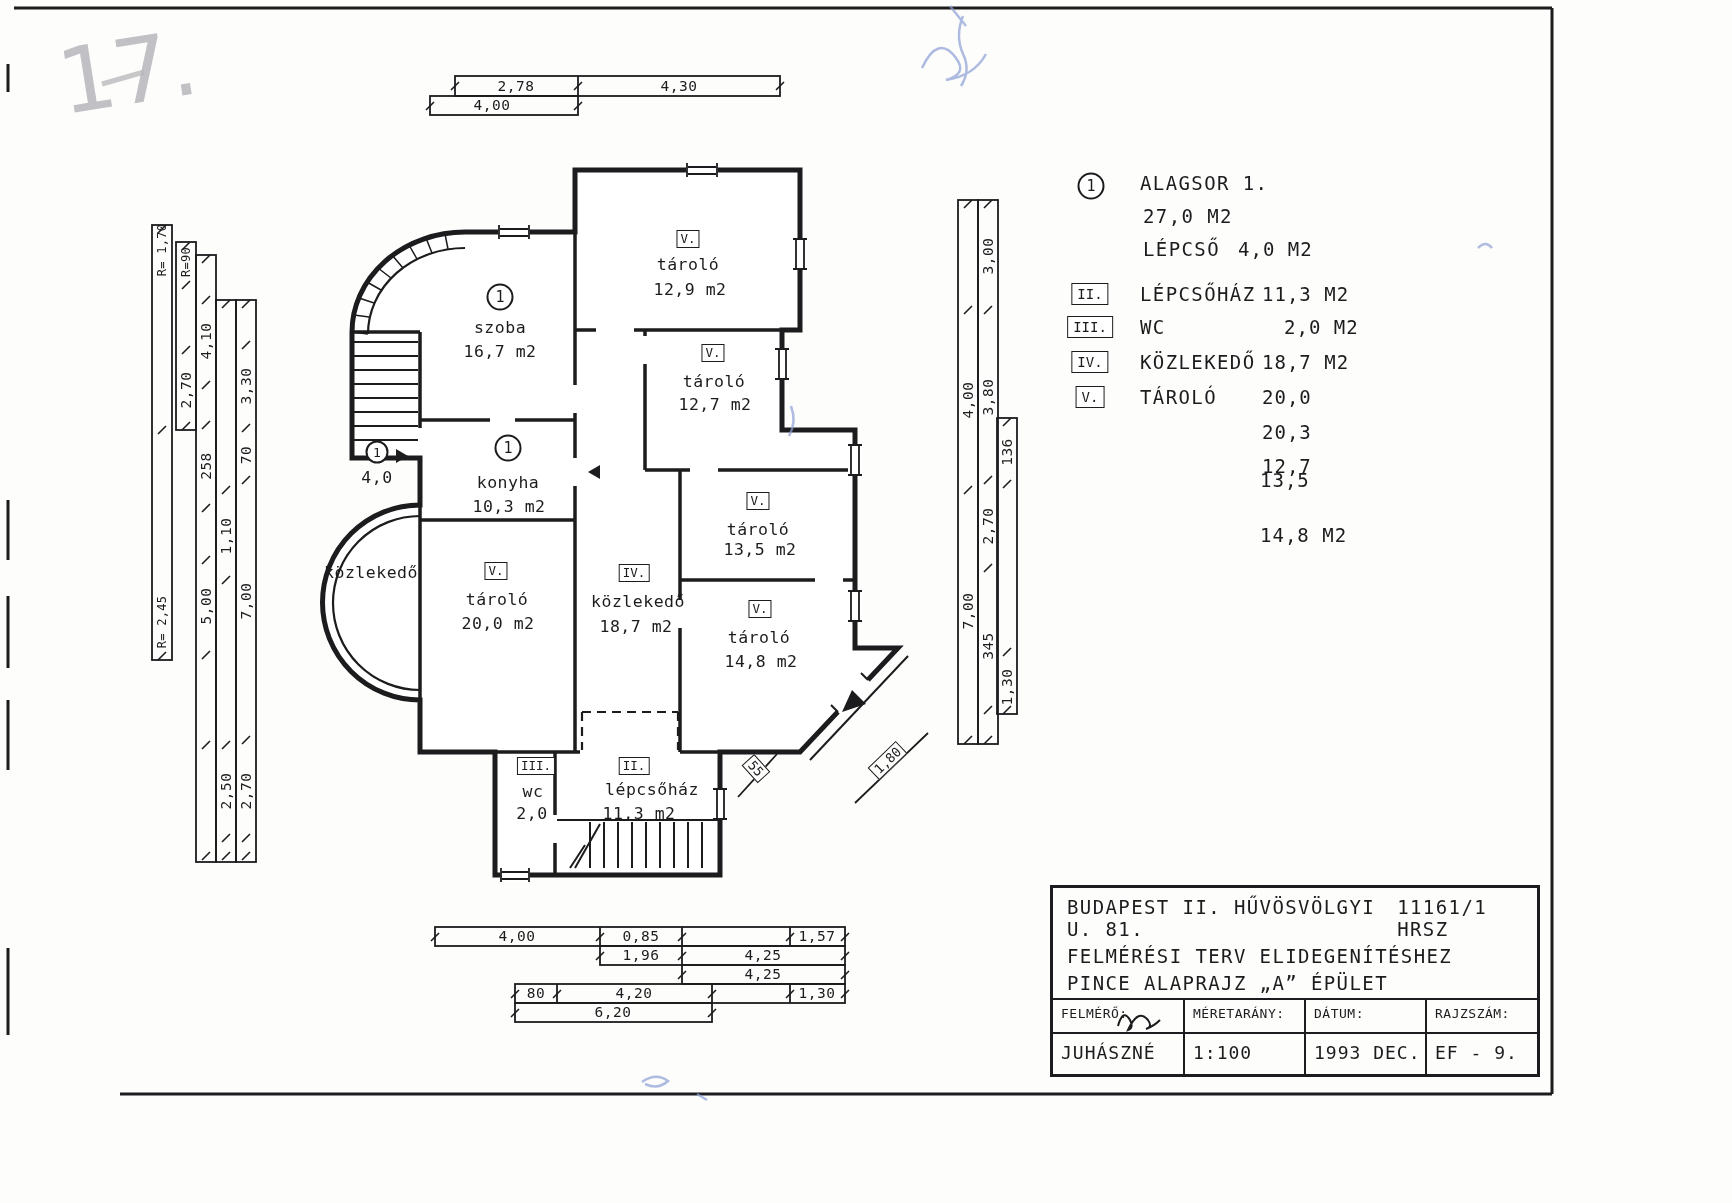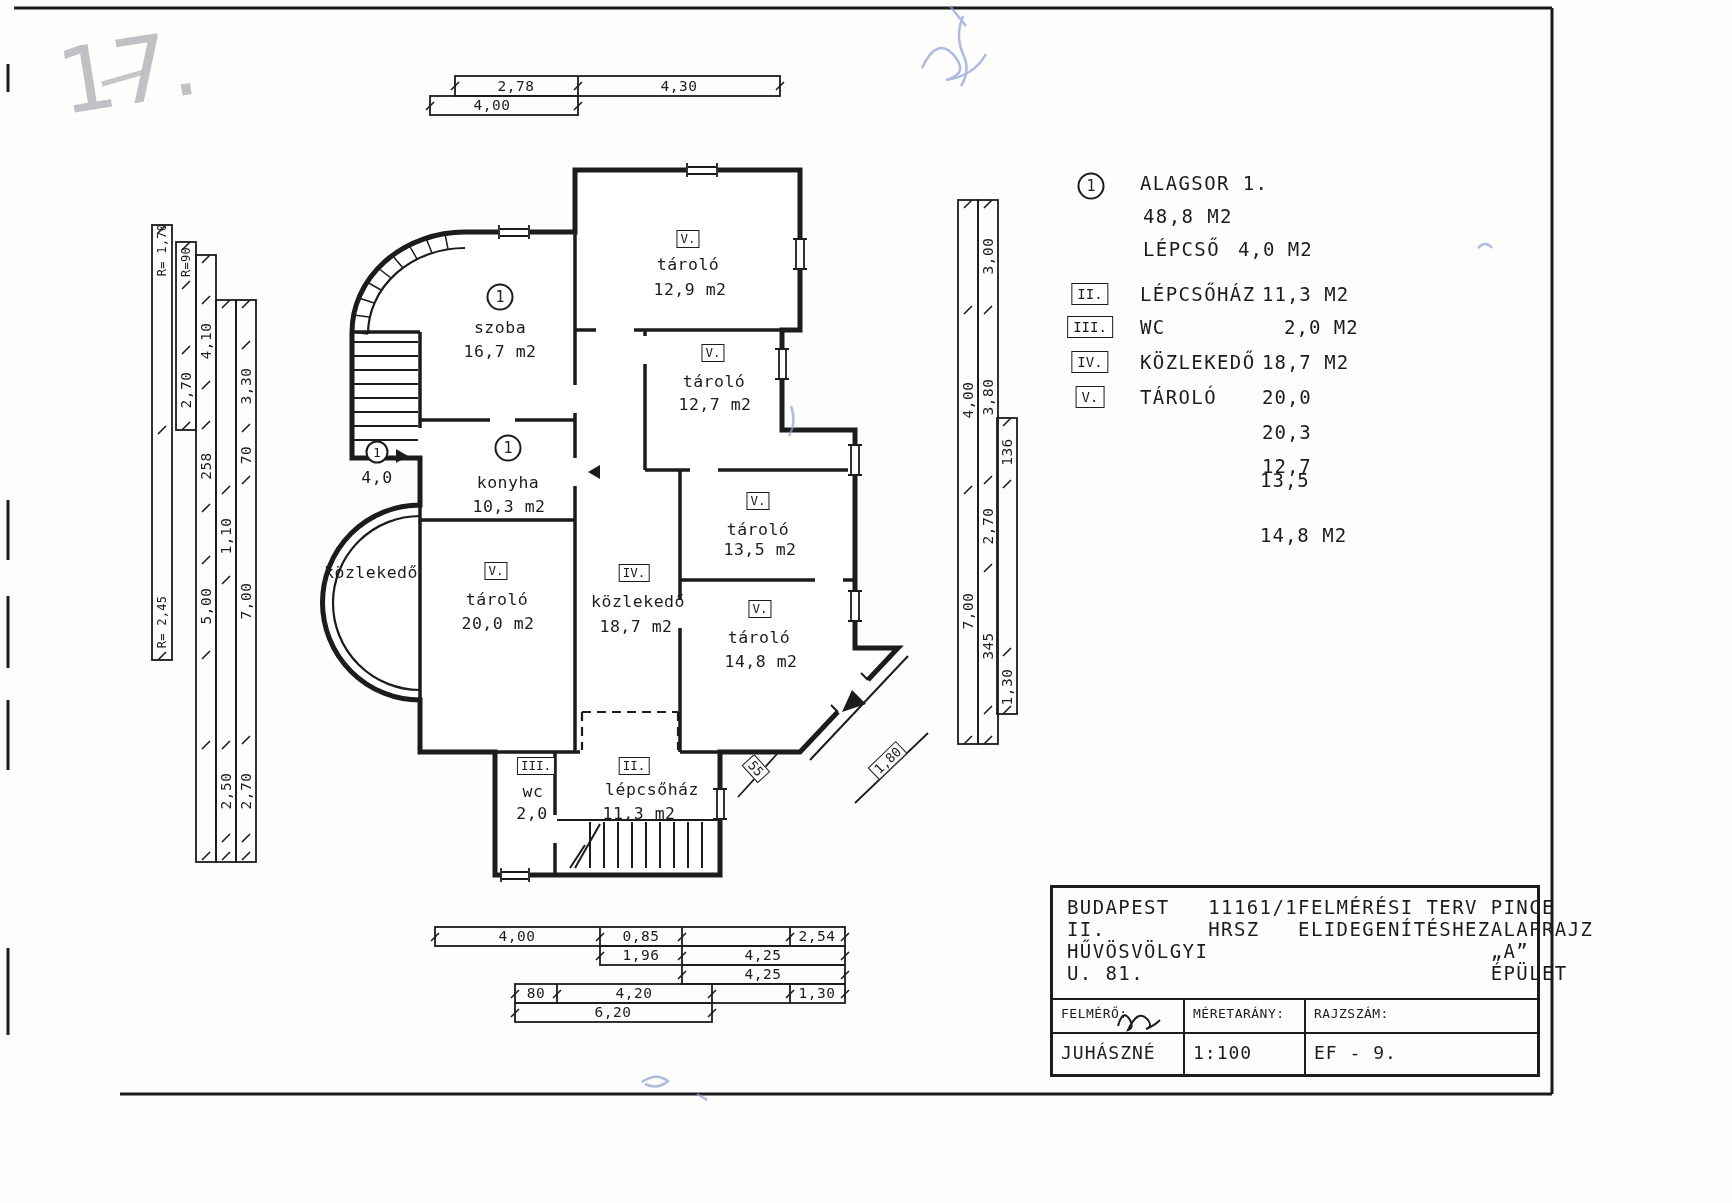--- a/index.html
+++ b/index.html
@@ -37,21 +37,21 @@
     position:absolute; z-index:2; left:58px; top:20px; font-size:90px;
     color:#b7b7bc; transform:rotate(-9deg);
     font-family:"DejaVu Sans",sans-serif; opacity:.85; letter-spacing:-2px;
   }
   
   .tb {
     position:absolute; z-index:2; left:1050px; top:885px; width:490px; height:192px;
     border:3px solid #1c1c1e; box-sizing:border-box; letter-spacing:1.4px;
   }
   .tb-top { height:110px; box-sizing:border-box; padding:8px 12px 4px 14px;
-    display:flex; flex-direction:row; justify-content:space-between; font-size:19px; }
+    display:flex; flex-direction:column; justify-content:space-between; font-size:19px; }
   .tb-line1 { display:flex; justify-content:space-between; }
   .tb-table { display:flex; height:76px; border-top:2.5px solid #1c1c1e; box-sizing:border-box; }
   .tb-col { display:flex; flex-direction:column; box-sizing:border-box; border-right:2.5px solid #1c1c1e; }
   .tb-col:last-child { border-right:none; flex:1; }
   .tb-h { height:34px; box-sizing:border-box; border-bottom:2.5px solid #1c1c1e;
     font-size:13px; letter-spacing:.5px; padding:6px 0 0 8px; }
   .tb-v { flex:1; font-size:18px; letter-spacing:1px; padding:8px 0 0 8px; }
 </style>
 </head>
 <body>
@@ -204,21 +204,21 @@
   <div class="lbl dim rot" style="left:968px;top:400px">4,00</div>
   <div class="lbl dim rot" style="left:988px;top:397px">3,80</div>
   <div class="lbl dim rot" style="left:1007px;top:452px">136</div>
   <div class="lbl dim rot" style="left:988px;top:526px">2,70</div>
   <div class="lbl dim rot" style="left:968px;top:611px">7,00</div>
   <div class="lbl dim rot" style="left:988px;top:646px">345</div>
   <div class="lbl dim rot" style="left:1007px;top:687px">1,30</div>
 
   <div class="lbl dim" style="left:517px;top:936px">4,00</div>
   <div class="lbl dim" style="left:641px;top:936px">0,85</div>
-  <div class="lbl dim" style="left:817px;top:936px">2,54</div>
+  <div class="lbl dim" style="left:817px;top:936px">1,57</div>
   <div class="lbl dim" style="left:641px;top:955px">1,96</div>
   <div class="lbl dim" style="left:763px;top:955px">4,25</div>
   <div class="lbl dim" style="left:763px;top:974px">4,25</div>
   <div class="lbl dim" style="left:536px;top:993px">80</div>
   <div class="lbl dim" style="left:634px;top:993px">4,20</div>
   <div class="lbl dim" style="left:817px;top:993px">1,30</div>
   <div class="lbl dim" style="left:613px;top:1012px">6,20</div>
 
   <div class="diagbox" style="left:744px;top:760px;transform:rotate(48deg)">55</div>
   <div class="diagbox" style="left:868px;top:752px;transform:rotate(-44deg)">1,80</div>
@@ -263,21 +263,21 @@
 
   <div class="markbox" style="left:634px;top:766px">II.</div>
   <div class="lbl room" style="left:652px;top:789px">lépcsőház</div>
   <div class="lbl room" style="left:639px;top:813px">11,3 m2</div>
 
   <div class="circ small" style="left:377px;top:452px">1</div>
   <div class="lbl room" style="left:377px;top:477px">4,0</div>
 
   <div class="circ" style="left:1091px;top:186px">1</div>
   <div class="lblL legend" style="left:1140px;top:183px">ALAGSOR 1.</div>
-  <div class="lblL legend" style="left:1143px;top:216px">48,8 M2</div>
+  <div class="lblL legend" style="left:1143px;top:216px">27,0 M2</div>
   <div class="lblL legend" style="left:1143px;top:249px">LÉPCSŐ</div>
   <div class="lblL legval" style="left:1238px;top:249px">4,0 M2</div>
 
   <div class="markbox legmark" style="left:1090px;top:294px">II.</div>
   <div class="lblL legend" style="left:1140px;top:294px">LÉPCSŐHÁZ</div>
   <div class="lblL legval" style="left:1262px;top:294px">11,3 M2</div>
 
   <div class="markbox legmark" style="left:1090px;top:327px">III.</div>
   <div class="lblL legend" style="left:1140px;top:327px">WC</div>
   <div class="lblL legval" style="left:1284px;top:327px">2,0 M2</div>
@@ -310,20 +310,24 @@
     </div>
     <div class="tb-table">
       <div class="tb-col" style="width:132px">
         <div class="tb-h">FELMÉRŐ:</div>
         <div class="tb-v">JUHÁSZNÉ</div>
       </div>
       <div class="tb-col" style="width:121px">
         <div class="tb-h">MÉRETARÁNY:</div>
         <div class="tb-v">1:100</div>
       </div>
+      <div class="tb-col" style="width:121px">
+        <div class="tb-h">DÁTUM:</div>
+        <div class="tb-v">1993 DEC.</div>
+      </div>
       <div class="tb-col">
         <div class="tb-h">RAJZSZÁM:</div>
         <div class="tb-v">EF - 9.</div>
       </div>
     </div>
   </div>
 
 </div>
 
 </body></html>

